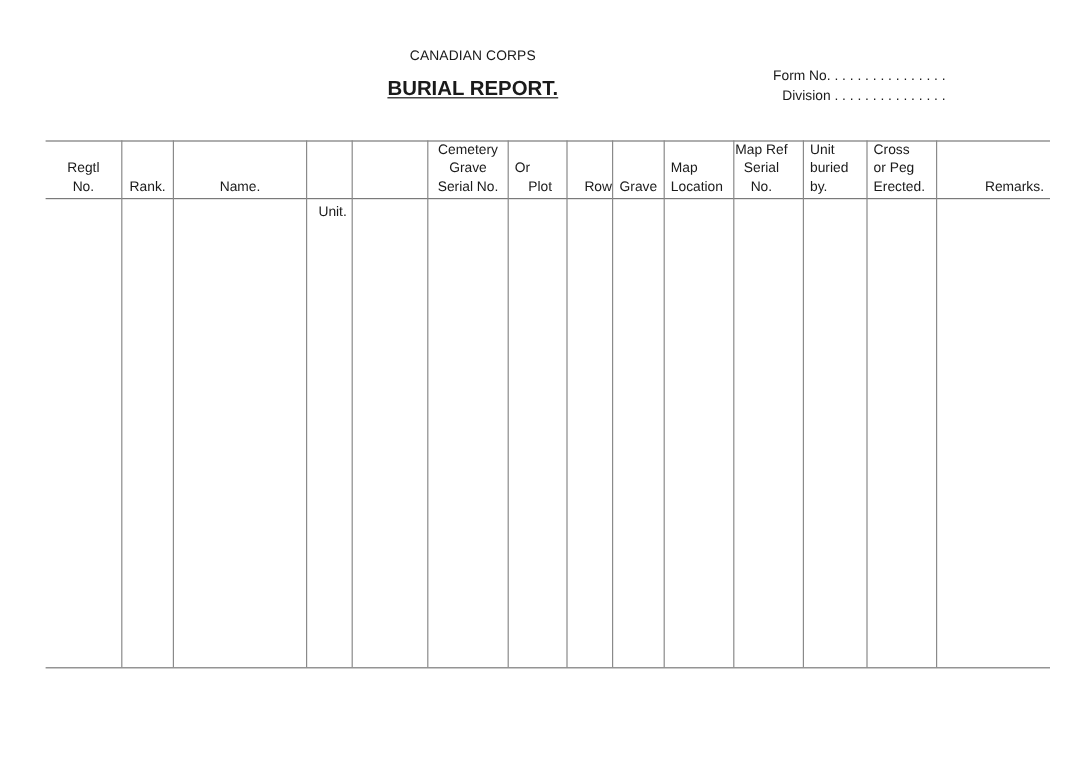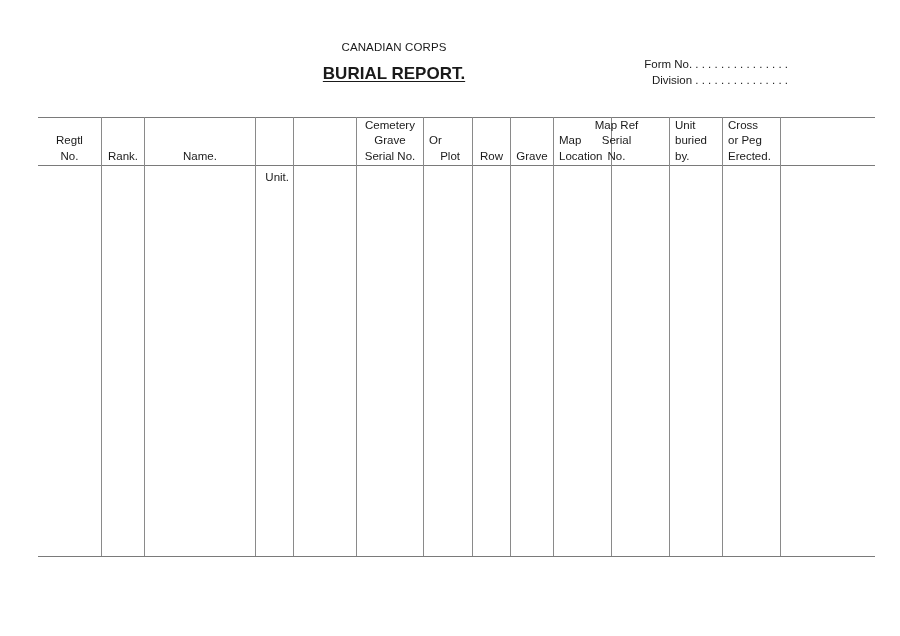--- a/index.html
+++ b/index.html
@@ -67,38 +67,41 @@
   <div class="hcell center" style="left:319px;width:66px;">
     <span>Cemetery</span>
     <span>Grave</span>
     <span>Serial No.</span>
   </div>
   <div class="hcell" style="left:386px;width:48px;">
     <span style="padding-left:5px;margin-top:29px;">Or</span>
     <span style="height:15.5px;"></span>
     <span style="text-align:right;padding-right:12px;">Plot</span>
   </div>
-  <div class="hcell center" style="left:435px;width:37px;">
+  <div class="hcell center" style="left:435px;width:37px;text-align:right;">
     <span>Row</span>
   </div>
   <div class="hcell center" style="left:473px;width:42px;">
     <span>Grave</span>
   </div>
   <div class="hcell left" style="left:521px;width:52px;">
     <span>Map</span>
     <span>Location</span>
   </div>
-  <div class="hcell center" style="left:550px;width:57px;align-items:center;">
+  <div class="hcell center" style="left:568px;width:57px;align-items:center;">
     <span>Map Ref</span>
     <span>Serial</span>
     <span>No.</span>
   </div>
   <div class="hcell left" style="left:637px;width:47px;">
     <span>Unit</span>
     <span>buried</span>
     <span>by.</span>
   </div>
   <div class="hcell left" style="left:690px;width:52px;">
     <span>Cross</span>
     <span>or Peg</span>
     <span>Erected.</span>
   </div>
+  <div class="hcell right" style="left:743px;width:89px;">
+    <span>Remarks.</span>
+  </div>
 </div>
 
 </body></html>

